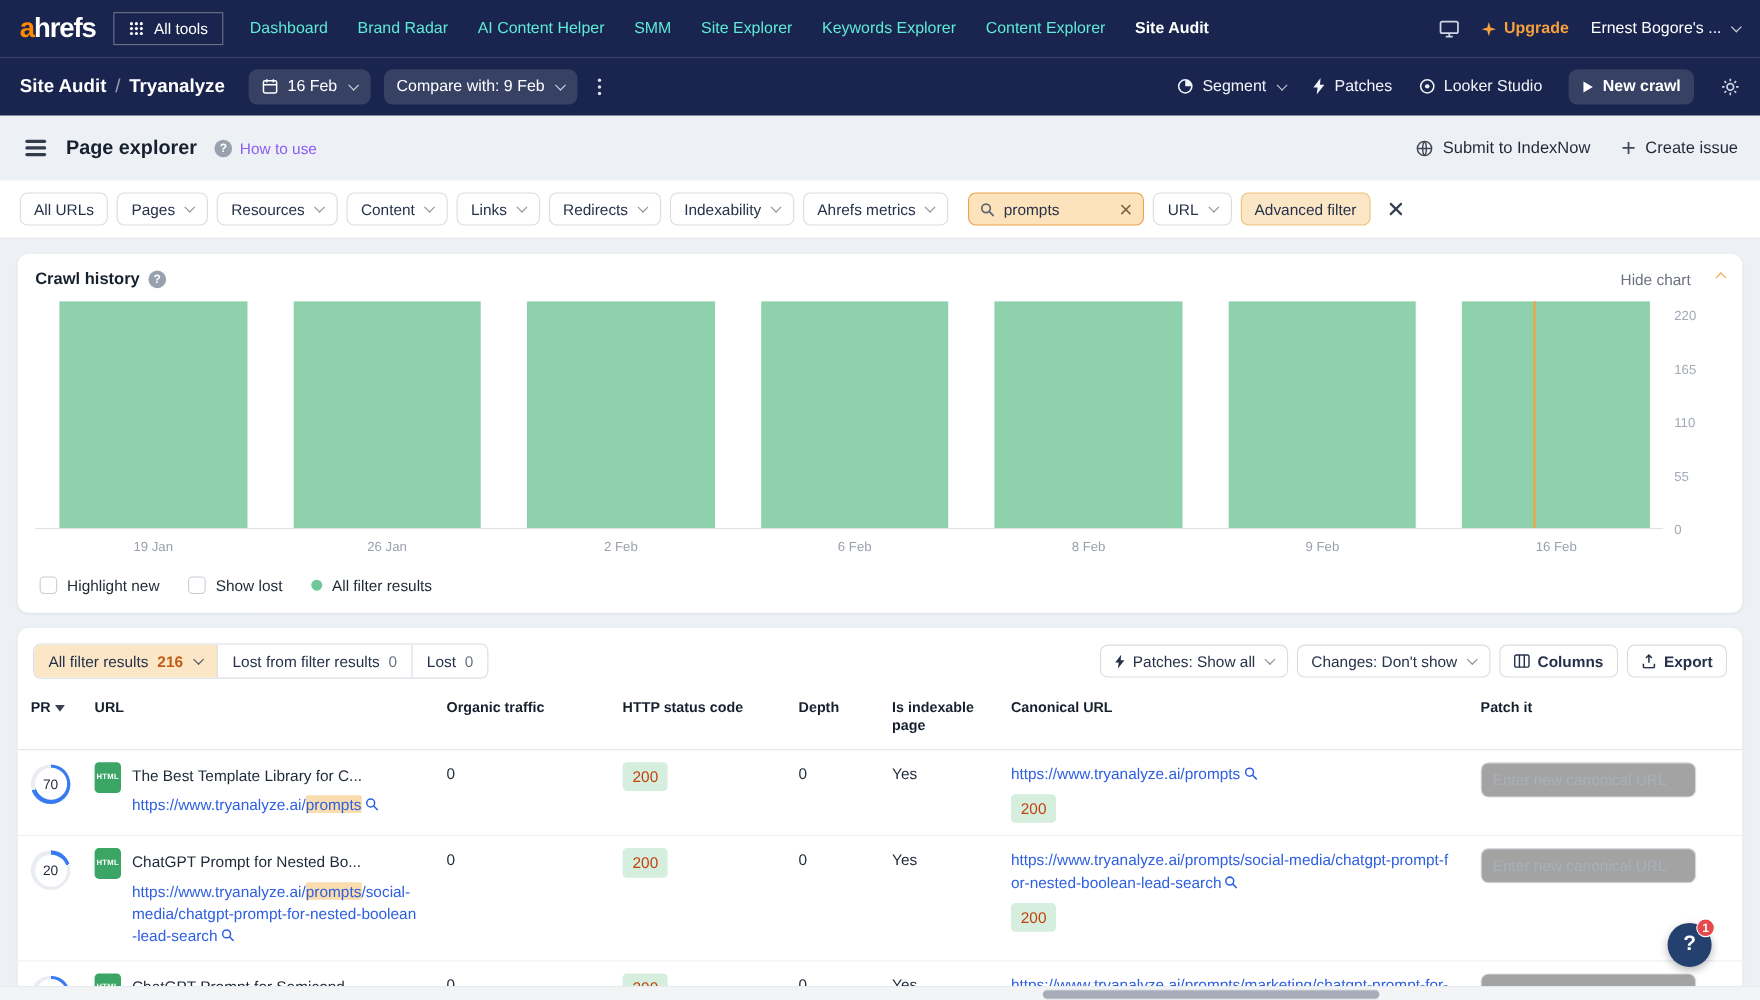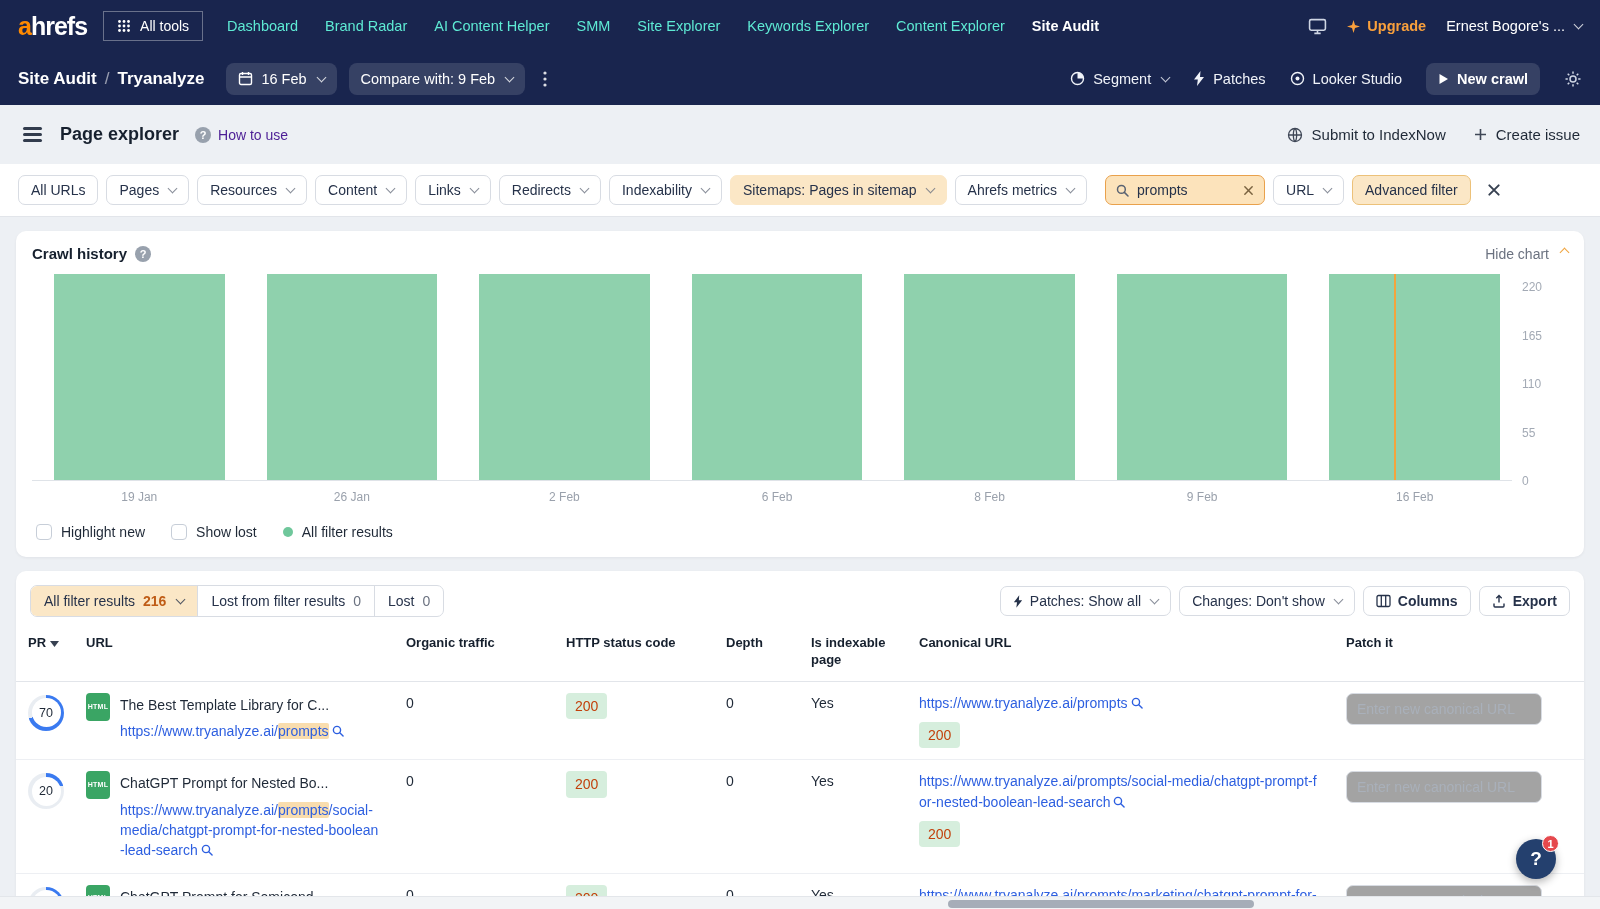--- a/index.html
+++ b/index.html
@@ -32,21 +32,21 @@
   .navybtn{display:flex;align-items:center;gap:8px;background:rgba(255,255,255,.13);border-radius:8px;padding:8px 12px;font-size:14.5px;color:#fff;white-space:nowrap}
   .kebab{color:rgba(255,255,255,.85);padding:4px 6px}
   .sub-right{margin-left:auto;display:flex;align-items:center;gap:24px}
   .subtool{display:flex;align-items:center;gap:8px;font-size:14.5px;color:#f0f3f9;white-space:nowrap}
 
   
   .pagehead{height:59px;display:flex;align-items:center;gap:16px;padding:0 20px}
   .burgerwrap{width:24px;height:20px;display:flex;align-items:center;justify-content:center}
   .burger{width:19px;height:2.4px;background:#323c4d;border-radius:2px;box-shadow:0 6px 0 #323c4d,0 -6px 0 #323c4d;display:inline-block}
   .ptitle-main{font-size:18px;font-weight:700;color:#16202e}
-  .howto{display:flex;align-items:flex-start;gap:7px;color:#4c1d95;font-size:14px}
+  .howto{display:flex;align-items:flex-start;gap:7px;color:#8b5cf6;font-size:14px}
   .qmark{width:16px;height:16px;border-radius:50%;background:#98a1ad;color:#fff;font-size:11px;font-weight:700;display:inline-flex;align-items:center;justify-content:center}
   .qmark::after{content:"?"}
   .ph-right{margin-left:auto;display:flex;align-items:center;gap:28px}
   .ph-act{display:flex;align-items:center;gap:9px;font-size:15px;color:#1f2937;white-space:nowrap}
 
   
   .filterband{background:#fff;height:53px;border-bottom:1px solid #e2e5ea;display:flex;align-items:center;gap:8px;padding:0 18px}
   .pill{display:inline-flex;align-items:center;gap:7px;height:30px;padding:0 12px;border:1px solid #d8dce3;border-radius:7px;background:#fff;font-size:14px;color:#26324a;white-space:nowrap}
   .pill .chev{color:#6b7280}
   .pill.tan{background:#fbe7c6;border-color:#fbe7c6}
@@ -54,21 +54,21 @@
   .searchpill{display:inline-flex;align-items:center;gap:8px;height:30px;padding:0 10px;background:#fce3bb;border:1px solid #e9a14c;border-radius:7px;margin-left:10px;width:160px}
   .searchpill input{background:transparent;border:none;width:86px;font-size:14px;color:#26324a}
   .xclose{color:#374151;padding:4px;margin-left:4px}
   .dropwrap{display:contents}
 
   
   .card{background:#fff;border-radius:10px;margin:14px 16px 0;box-shadow:0 1px 3px rgba(16,24,40,.06)}
   .crawlcard{padding:14px 16px 10px}
   .crawlhead{display:flex;align-items:center;gap:8px}
   .crawltitle{font-size:15px;font-weight:700;color:#16202e}
-  .hidechart{margin-left:auto;display:flex;align-items:flex-start;gap:9px;color:#6b7280;font-size:14px}
+  .hidechart{margin-left:auto;display:flex;align-items:flex-start;gap:21px;color:#6b7280;font-size:14px}
   .hidechart .chev{color:#f0a43e;opacity:1}
 
   .chartwrap{display:grid;grid-template-columns:1fr 56px;margin-top:12px}
   .plot{position:relative;height:207px;border-bottom:1px solid #dfe3e8}
   .bars{position:absolute;left:22px;right:12px;top:0;bottom:0;display:flex;align-items:flex-end;gap:42px}
   .bar{flex:1}
   .marker{position:absolute;top:0;bottom:0;width:2px;left:92%;background:#f3a43c}
   .yaxis{position:relative;font-size:12px;color:#a3aab5}
   .ytick{position:absolute;left:10px;transform:translateY(-50%)}
   .xrow{height:24px;display:flex;align-items:center;margin:4px 12px 0 22px;gap:42px}
@@ -290,24 +290,20 @@
       </button><button class="pill">
         <span>Links</span>
         <i class="chev"></i>
       </button><button class="pill">
         <span>Redirects</span>
         <i class="chev"></i>
       </button><button class="pill">
         <span>Indexability</span>
         <i class="chev"></i>
       </button></div>
-  <button class="pill tan">
-    <span>Sitemaps: Pages in sitemap</span>
-    <i class="chev"></i>
-  </button>
   <button class="pill">
     <span>Ahrefs metrics</span>
     <i class="chev"></i>
   </button>
   <div class="searchpill">
     <span class="ico" style="color:#5a6372">
         <svg width="13" height="13" viewBox="0 0 13 13">
           <circle cx="5.4" cy="5.4" r="3.9" fill="none" stroke="currentColor" stroke-width="1.5"></circle>
           <path d="M8.4 8.4 12 12" stroke="currentColor" stroke-width="1.5" stroke-linecap="round"></path>
         </svg>

